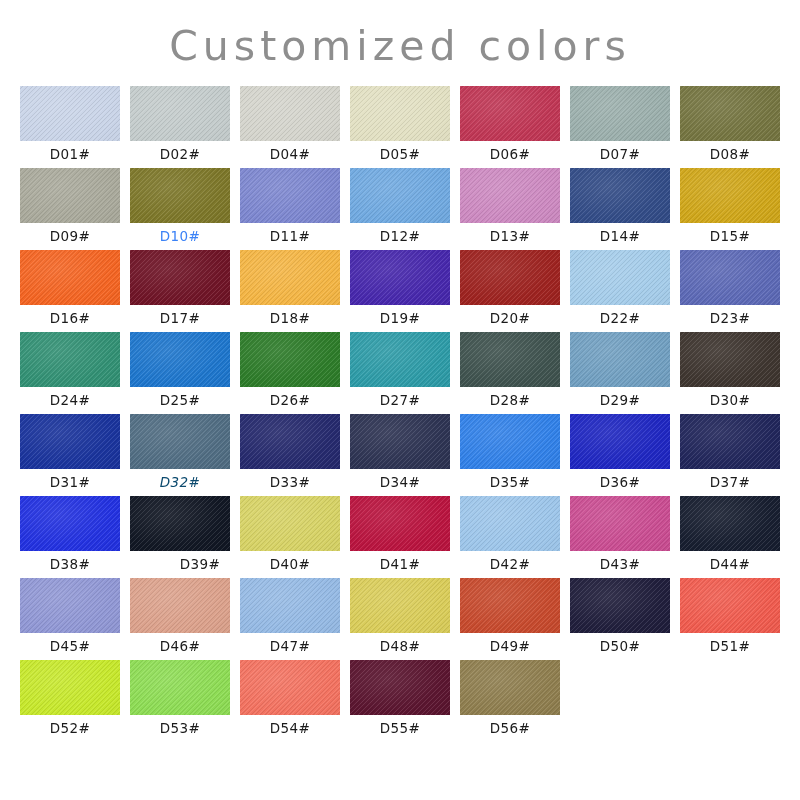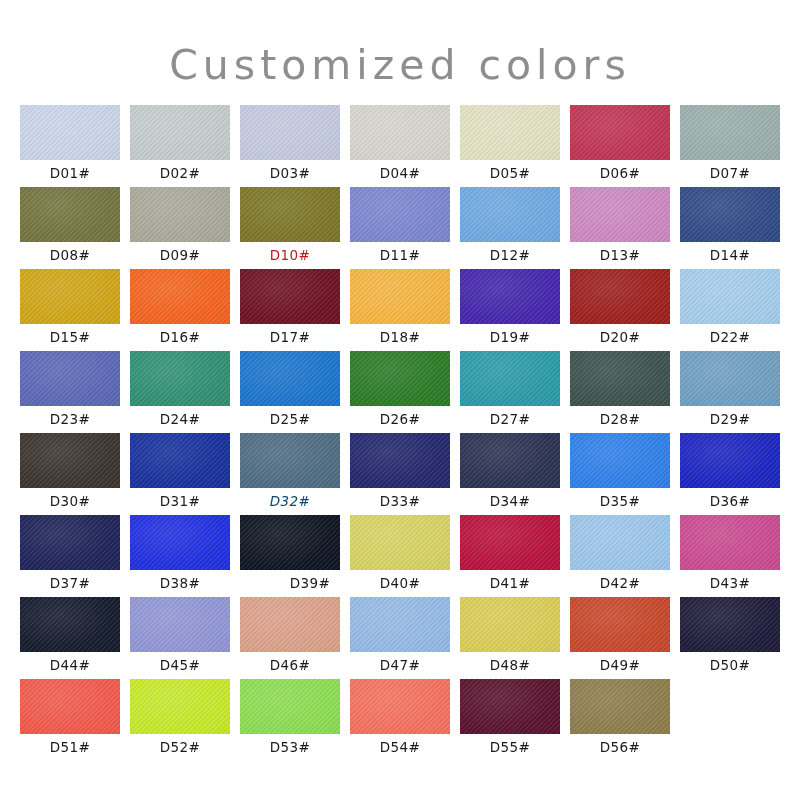--- a/index.html
+++ b/index.html
@@ -23,21 +23,20 @@
     background: #ffffff;
   }
 
   
   #title-bar {
     height: 86px;
     display: flex;
     align-items: center;
     justify-content: center;
     padding-top: 6px;
-    margin-top: 19px;
   }
   #page-title {
     font-family: "DejaVu Sans", sans-serif;
     font-size: 41px;
     font-weight: 400;
     letter-spacing: 5px;
     color: #8e8e8e;
     white-space: nowrap;
     line-height: 1;
   }
@@ -123,24 +122,20 @@
 
   <div class="swatch-cell">
         <div class="swatch-chip" style="background-color: rgb(201, 212, 232);"></div>
         <div class="swatch-label" style="color: rgb(27, 27, 27);">D01#</div>
       </div>
       <div class="swatch-cell">
         <div class="swatch-chip" style="background-color: rgb(195, 203, 203);"></div>
         <div class="swatch-label" style="color: rgb(27, 27, 27);">D02#</div>
       </div>
       <div class="swatch-cell">
-        <div class="swatch-chip" style="background-color: rgb(195, 201, 222);"></div>
-        <div class="swatch-label" style="color: rgb(27, 27, 27);">D03#</div>
-      </div>
-      <div class="swatch-cell">
         <div class="swatch-chip" style="background-color: rgb(212, 212, 204);"></div>
         <div class="swatch-label" style="color: rgb(27, 27, 27);">D04#</div>
       </div>
       <div class="swatch-cell">
         <div class="swatch-chip" style="background-color: rgb(226, 224, 194);"></div>
         <div class="swatch-label" style="color: rgb(27, 27, 27);">D05#</div>
       </div>
       <div class="swatch-cell">
         <div class="swatch-chip" style="background-color: rgb(191, 51, 82);"></div>
         <div class="swatch-label" style="color: rgb(27, 27, 27);">D06#</div>
@@ -152,21 +147,21 @@
       <div class="swatch-cell">
         <div class="swatch-chip" style="background-color: rgb(115, 115, 62);"></div>
         <div class="swatch-label" style="color: rgb(27, 27, 27);">D08#</div>
       </div>
       <div class="swatch-cell">
         <div class="swatch-chip" style="background-color: rgb(168, 168, 154);"></div>
         <div class="swatch-label" style="color: rgb(27, 27, 27);">D09#</div>
       </div>
       <div class="swatch-cell">
         <div class="swatch-chip" style="background-color: rgb(123, 117, 38);"></div>
-        <div class="swatch-label" style="color: #b91c1c;">D10#</div>
+        <div class="swatch-label" style="color: #3b82f6;">D10#</div>
       </div>
       <div class="swatch-cell">
         <div class="swatch-chip" style="background-color: rgb(123, 133, 207);"></div>
         <div class="swatch-label" style="color: rgb(27, 27, 27);">D11#</div>
       </div>
       <div class="swatch-cell">
         <div class="swatch-chip" style="background-color: rgb(110, 168, 224);"></div>
         <div class="swatch-label" style="color: rgb(27, 27, 27);">D12#</div>
       </div>
       <div class="swatch-cell">

